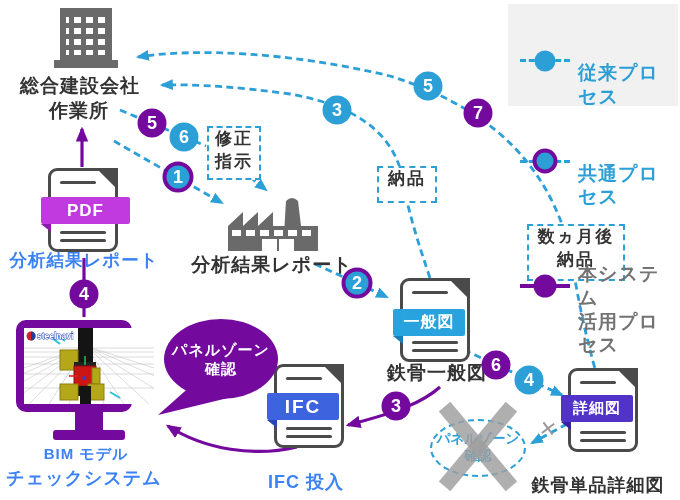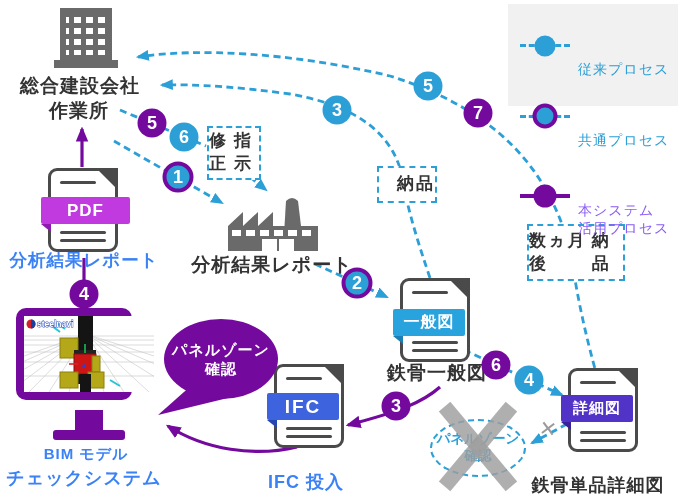--- a/index.html
+++ b/index.html
@@ -34,21 +34,21 @@
   .ribbon.pdf { background: #c13ae0; } .ribbon.pdf::after { border-top-color: #8d1bb0; }
   .ribbon.gen { background: #29a3dd; top: 28px; width: 72px; font-size: 16px; }
   .ribbon.gen::after { border-top-color: #1b7fb5; }
   .ribbon.det { background: #5233c8; top: 24px; width: 72px; font-size: 15px; }
   .ribbon.det::after { border-top-color: #38219b; }
   .ribbon.ifc { background: #3d63de; width: 72px; font-size: 19px; letter-spacing: 2px; }
   .ribbon.ifc::after { border-top-color: #2647b0; }
 
   
   .dbox { position: absolute; background: #fff; border: 2px dashed #2b9fd6; z-index: 4;
-          display: flex; flex-direction: row; align-items: center; justify-content: flex-end;
+          display: flex; flex-direction: column; align-items: center; justify-content: flex-start;
           font-weight: bold; color: #333; font-size: 17px; line-height: 1.35; letter-spacing: 2px; }
 
   
   .step { position: absolute; z-index: 6; width: 29px; height: 29px; border-radius: 50%;
           display: flex; align-items: center; justify-content: center; color: #fff;
           font-weight: bold; font-size: 18px; transform: translate(-50%,-50%); }
   .step.b { background: #2b9fd6; }
   .step.p { background: #74099e; }
   .step.c { background: #2b9fd6; border: 4.5px solid #74099e; width: 31px; height: 31px; }
 
@@ -56,26 +56,26 @@
   .legend { position: absolute; left: 508px; top: 4px; width: 170px; height: 102px;
             background: #f1f1f1; z-index: 5; padding: 9px 0 0 12px; }
   .lrow { display: flex; align-items: center; margin-bottom: 5px; }
   .lmark { position: relative; width: 50px; height: 25px; margin-right: 8px; flex: 0 0 auto; }
   .lmark .line { position: absolute; left: 0; right: 0; top: 11px; border-top: 3px dashed #2b9fd6; }
   .lmark .circ { position: absolute; left: 50%; top: 50%; transform: translate(-50%,-50%);
                  width: 21px; height: 21px; border-radius: 50%; background: #2b9fd6; }
   .lmark.ring .circ { width: 25px; height: 25px; border: 4px solid #74099e; }
   .lmark.solid .line { border-top: 4px solid #74099e; top: 10.5px; }
   .lmark.solid .circ { background: #74099e; width: 23px; height: 23px; }
-  .ltext { font-weight: normal; font-size: 14px; color: #2b9fd6; letter-spacing: 1px; line-height: 1.25; margin-top: 48px; }
-  .ltext.purple { color: #8b5cf6; }
+  .ltext { font-weight: bold; font-size: 19px; color: #2b9fd6; letter-spacing: 1px; line-height: 1.25; margin-top: 48px; }
+  .ltext.purple { color: #737373; }
   .ltext span { display: block; }
 
   
-  .monitor { position: absolute; left: 16px; top: 308px; width: 116px; height: 92px;
+  .monitor { position: absolute; left: 16px; top: 320px; width: 116px; height: 92px;
              border: 8px solid #74099e; border-radius: 10px; background: #fff; z-index: 3; }
   .mneck { position: absolute; left: 75px; top: 410px; width: 28px; height: 22px; background: #74099e; z-index: 3; }
   .mbase { position: absolute; left: 53px; top: 430px; width: 72px; height: 10px; background: #74099e; border-radius: 3px; z-index: 3; }
 
   
   .bubble { position: absolute; left: 164px; top: 319px; width: 114px; height: 80px;
             background: #74099e; border-radius: 50%; z-index: 5; color: #fff;
             display: flex; flex-direction: column; align-items: center; justify-content: center;
             font-weight: bold; font-size: 15px; line-height: 1.3; letter-spacing: 1px; }
 

